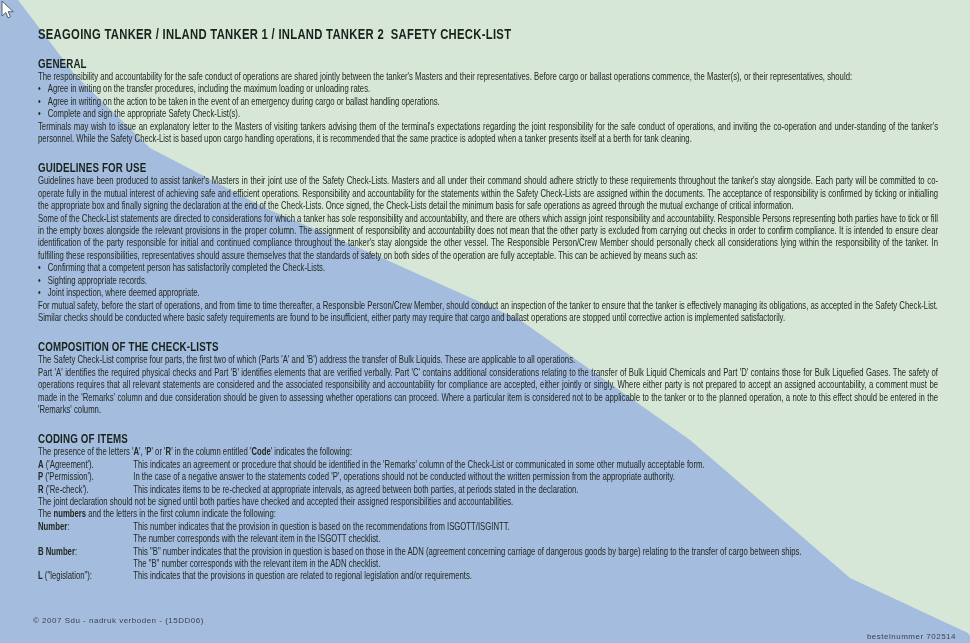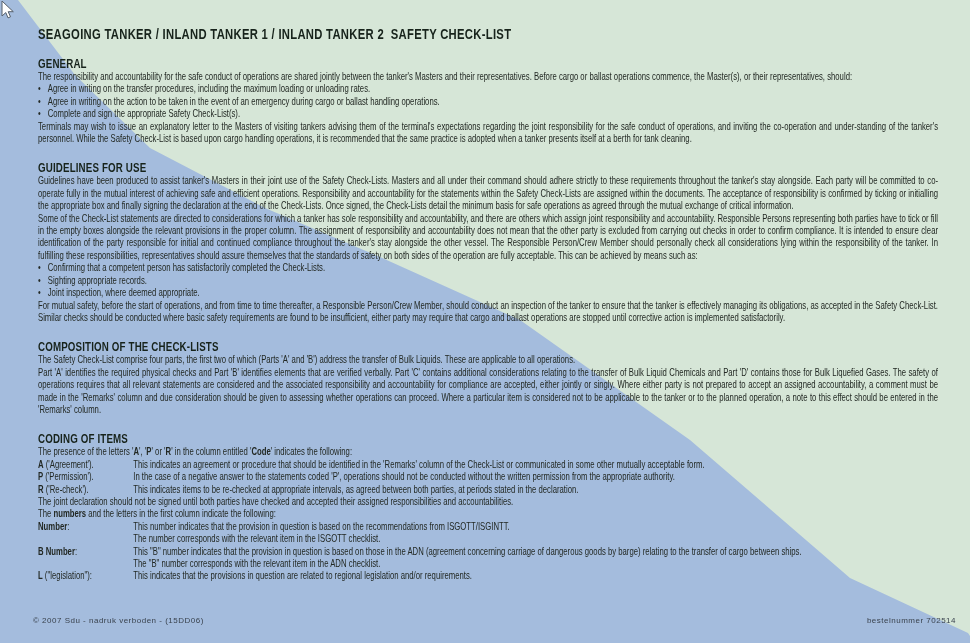--- a/index.html
+++ b/index.html
@@ -25,21 +25,21 @@
   p.body { margin:0; font-size:10.3px; line-height:12.4px; text-align:justify; }
   .sgap { margin-top:10px; }
   .bullet { display:flex; font-size:10.3px; line-height:12.4px; }
   .b-dot { flex:0 0 13px; }
   .b-text { flex:1; }
   .coding-row { display:flex; font-size:10.3px; line-height:12.4px; }
   .term { flex:0 0 127px; }
   .desc { flex:1; }
   .bold { font-weight:bold; }
   .f-left  { position:absolute; left:33px;  top:616px; font-size:8px; letter-spacing:0.5px; color:#3a434e; }
-  .f-right { position:absolute; right:14px; top:616px; font-size:8px; letter-spacing:0.5px; color:#3a434e; }
+  .f-right { position:absolute; right:14px; top:632px; font-size:8px; letter-spacing:0.5px; color:#3a434e; }
 </style>
 </head>
 <body>
 
 <div class="page">
   <div class="bg-blue"></div>
 
   <svg class="cursor" width="14" height="20" viewBox="0 0 14 20">
     <path d="M1 0 L1 15 L4.8 11.6 L7.0 16.9 L9.5 15.8 L7.2 10.7 L12.3 10.7 Z" fill="#ffffff" stroke="#555f6a" stroke-width="1"></path>
   </svg>

